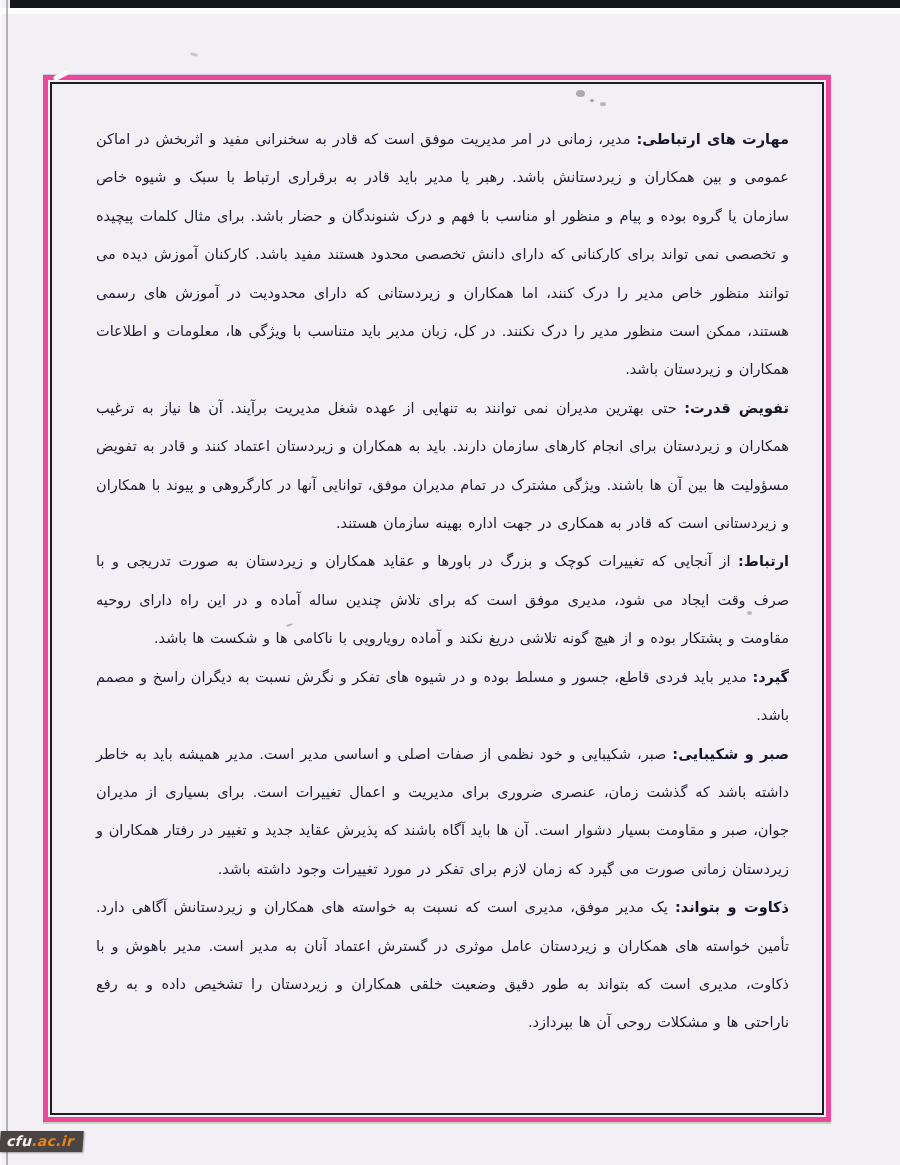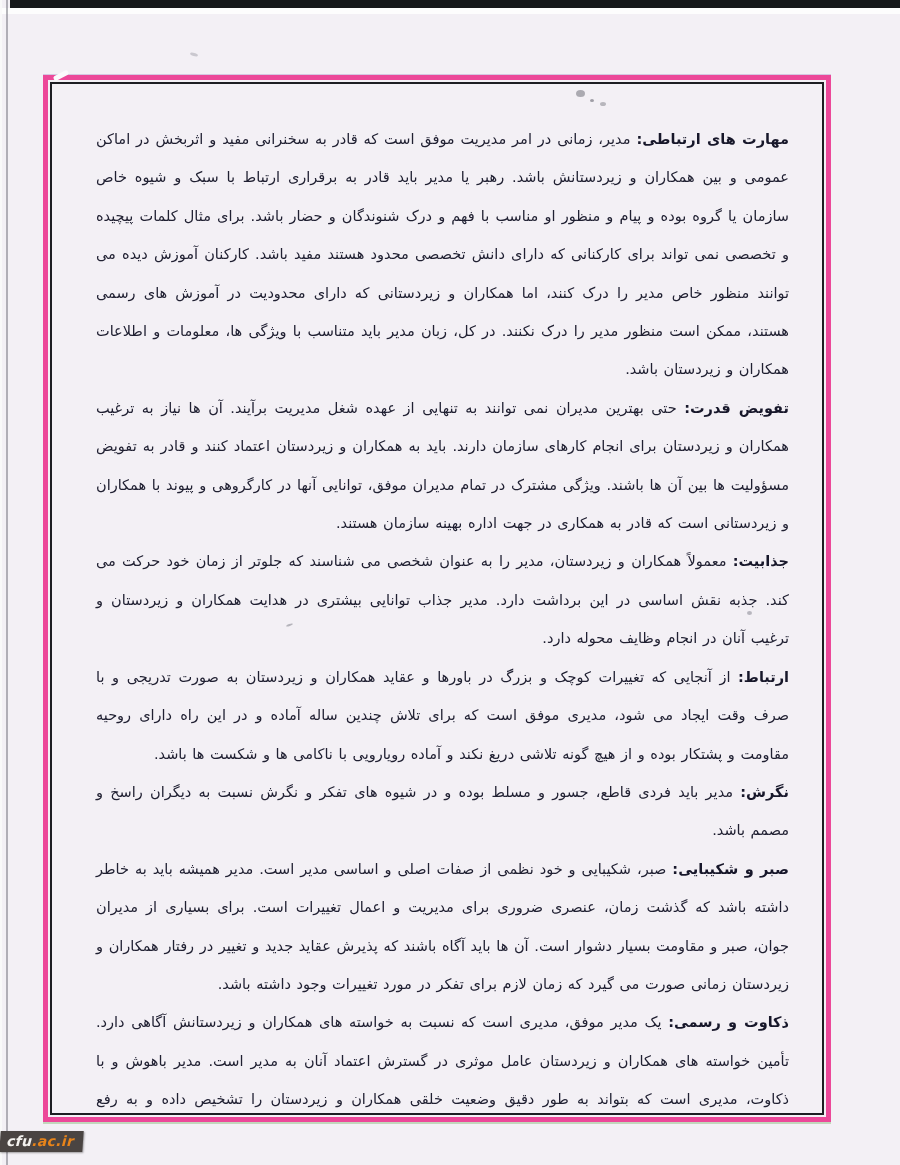--- a/index.html
+++ b/index.html
@@ -101,29 +101,28 @@
   <div class="scan-left-edge"></div>
 
   <div class="doc-frame">
     <div class="doc-frame-inner">
       <div class="doc-text">
 
         <p><b class="para-head">مهارت های ارتباطی:</b> <span>مدیر، زمانی در امر مدیریت موفق است که قادر به سخنرانی مفید و اثربخش در اماکن عمومی و بین همکاران و زیردستانش باشد. رهبر یا مدیر باید قادر به برقراری ارتباط با سبک و شیوه خاص سازمان یا گروه بوده و پیام و منظور او مناسب با فهم و درک شنوندگان و حضار باشد. برای مثال کلمات پیچیده و تخصصی نمی تواند برای کارکنانی که دارای دانش تخصصی محدود هستند مفید باشد. کارکنان آموزش دیده می توانند منظور خاص مدیر را درک کنند، اما همکاران و زیردستانی که دارای محدودیت در آموزش های رسمی هستند، ممکن است منظور مدیر را درک نکنند. در کل، زبان مدیر باید متناسب با ویژگی ها، معلومات و اطلاعات همکاران و زیردستان باشد.</span></p>
 
         <p><b class="para-head">تفویض قدرت:</b> <span>حتی بهترین مدیران نمی توانند به تنهایی از عهده شغل مدیریت برآیند. آن ها نیاز به ترغیب همکاران و زیردستان برای انجام کارهای سازمان دارند. باید به همکاران و زیردستان اعتماد کنند و قادر به تفویض مسؤولیت ها بین آن ها باشند. ویژگی مشترک در تمام مدیران موفق، توانایی آنها در کارگروهی و پیوند با همکاران و زیردستانی است که قادر به همکاری در جهت اداره بهینه سازمان هستند.</span></p>
 
-        <p><b class="para-head">جذابیت:</b> <span>معمولاً همکاران و زیردستان، مدیر را به عنوان شخصی می شناسند که جلوتر از زمان خود حرکت می کند. جذبه نقش اساسی در این برداشت دارد. مدیر جذاب توانایی بیشتری در هدایت همکاران و زیردستان و ترغیب آنان در انجام وظایف محوله دارد.</span></p>
 
         <p><b class="para-head">ارتباط:</b> <span>از آنجایی که تغییرات کوچک و بزرگ در باورها و عقاید همکاران و زیردستان به صورت تدریجی و با صرف وقت ایجاد می شود، مدیری موفق است که برای تلاش چندین ساله آماده و در این راه دارای روحیه مقاومت و پشتکار بوده و از هیچ گونه تلاشی دریغ نکند و آماده رویارویی با ناکامی ها و شکست ها باشد.</span></p>
 
-        <p><b class="para-head">نگرش:</b> <span>مدیر باید فردی قاطع، جسور و مسلط بوده و در شیوه های تفکر و نگرش نسبت به دیگران راسخ و مصمم باشد.</span></p>
+        <p><b class="para-head">گیرد:</b> <span>مدیر باید فردی قاطع، جسور و مسلط بوده و در شیوه های تفکر و نگرش نسبت به دیگران راسخ و مصمم باشد.</span></p>
 
         <p><b class="para-head">صبر و شکیبایی:</b> <span>صبر، شکیبایی و خود نظمی از صفات اصلی و اساسی مدیر است. مدیر همیشه باید به خاطر داشته باشد که گذشت زمان، عنصری ضروری برای مدیریت و اعمال تغییرات است. برای بسیاری از مدیران جوان، صبر و مقاومت بسیار دشوار است. آن ها باید آگاه باشند که پذیرش عقاید جدید و تغییر در رفتار همکاران و زیردستان زمانی صورت می گیرد که زمان لازم برای تفکر در مورد تغییرات وجود داشته باشد.</span></p>
 
-        <p><b class="para-head">ذکاوت و رسمی:</b> <span>یک مدیر موفق، مدیری است که نسبت به خواسته های همکاران و زیردستانش آگاهی دارد. تأمین خواسته های همکاران و زیردستان عامل موثری در گسترش اعتماد آنان به مدیر است. مدیر باهوش و با ذکاوت، مدیری است که بتواند به طور دقیق وضعیت خلقی همکاران و زیردستان را تشخیص داده و به رفع ناراحتی ها و مشکلات روحی آن ها بپردازد.</span></p>
+        <p><b class="para-head">ذکاوت و بتواند:</b> <span>یک مدیر موفق، مدیری است که نسبت به خواسته های همکاران و زیردستانش آگاهی دارد. تأمین خواسته های همکاران و زیردستان عامل موثری در گسترش اعتماد آنان به مدیر است. مدیر باهوش و با ذکاوت، مدیری است که بتواند به طور دقیق وضعیت خلقی همکاران و زیردستان را تشخیص داده و به رفع ناراحتی ها و مشکلات روحی آن ها بپردازد.</span></p>
 
       </div>
     </div>
   </div>
 
   <div class="frame-notch"></div>
   <div class="speck speck-a"></div>
   <div class="speck speck-b"></div>
   <div class="speck speck-c"></div>
   <div class="speck speck-d"></div>

